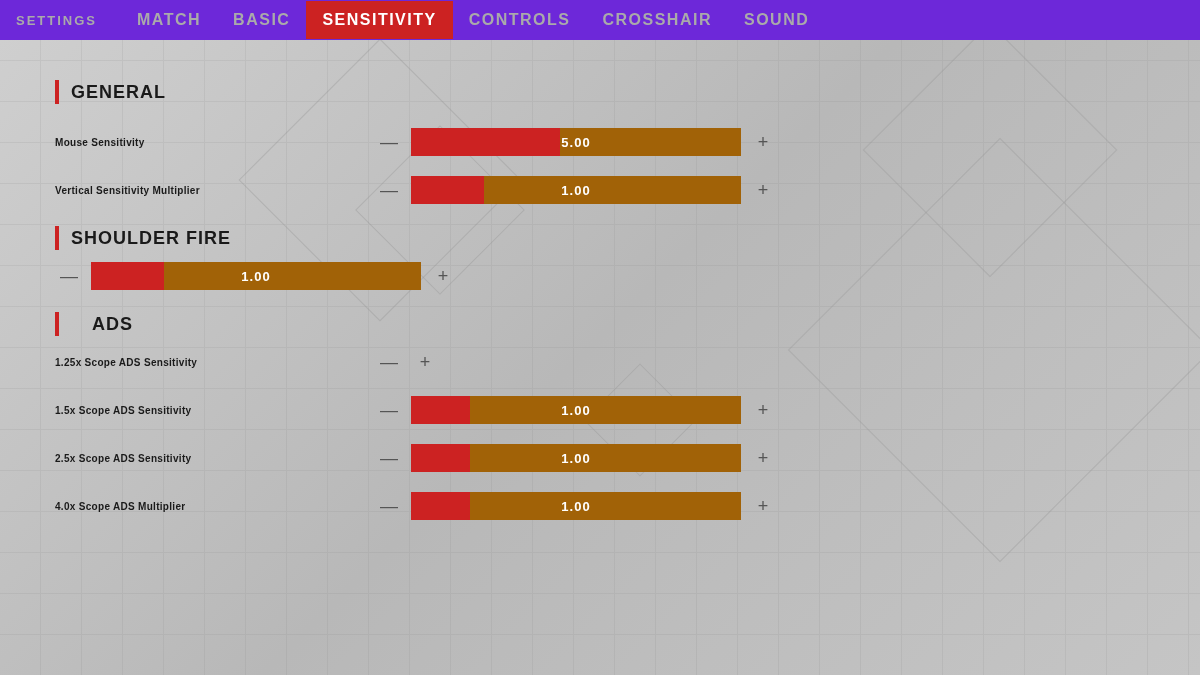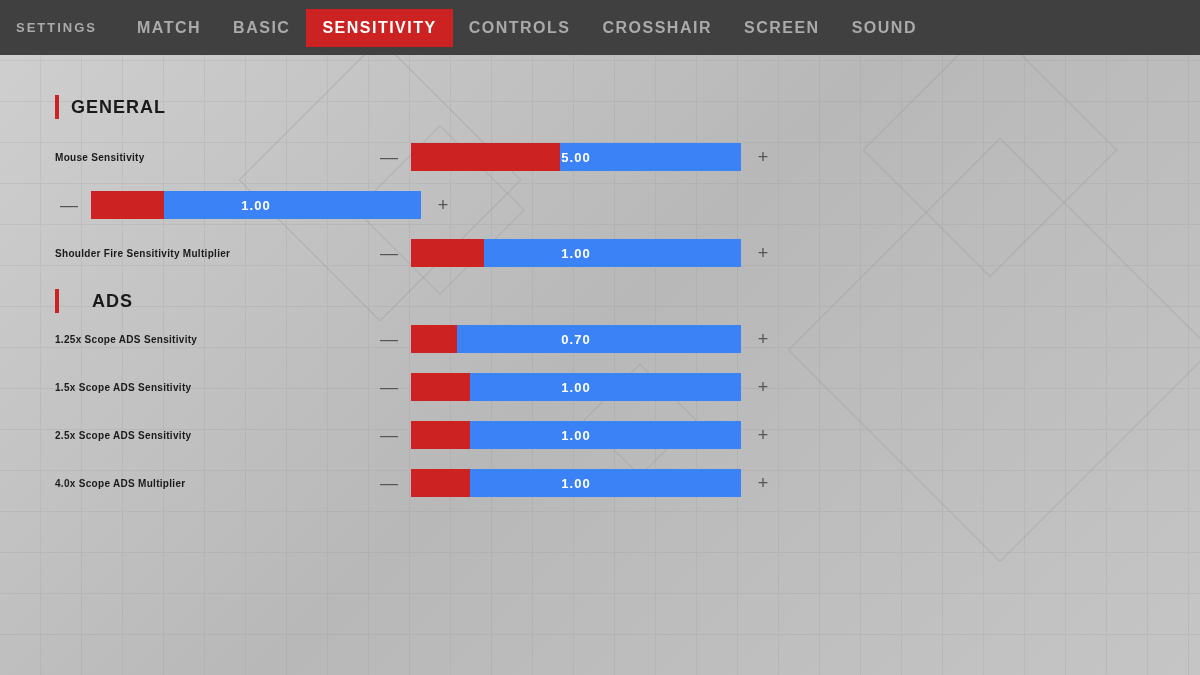--- a/index.html
+++ b/index.html
@@ -34,22 +34,22 @@
     .bg-shape {
       position: absolute;
       border: 1px solid rgba(150,150,150,0.4);
       transform: rotate(45deg);
     }
 
     
     .navbar {
       position: relative;
       z-index: 10;
-      background: #404040;
-      height: 55px;
+      background: #6d28d9;
+      height: 40px;
       display: flex;
       align-items: center;
       padding: 0 16px;
       gap: 0;
       text-align: center;
     }
 
     .nav-title {
       color: #aaaaaa;
       font-size: 13px;
@@ -145,21 +145,21 @@
       display: flex;
       align-items: center;
       justify-content: center;
       font-weight: 300;
       line-height: 1;
     }
 
     .slider-container {
       width: 330px;
       height: 28px;
-      background: #3b82f6;
+      background: #a16207;
       position: relative;
       display: flex;
       align-items: center;
       overflow: hidden;
     }
 
     .slider-fill {
       position: absolute;
       left: 0;
       top: 0;
@@ -200,21 +200,20 @@
   <div class="bg-shape" style="width:80px;height:80px;top:380px;left:600px;"></div>
 </div>
 
 <nav class="navbar">
   <span class="nav-title">SETTINGS</span>
   <div class="nav-tab">MATCH</div>
   <div class="nav-tab">BASIC</div>
   <div class="nav-tab active">SENSITIVITY</div>
   <div class="nav-tab">CONTROLS</div>
   <div class="nav-tab">CROSSHAIR</div>
-  <div class="nav-tab">SCREEN</div>
   <div class="nav-tab">SOUND</div>
 </nav>
 
 <div class="content">
 
   <div class="section-header">
     <div class="section-accent"></div>
     <span class="section-title">General</span>
   </div>
 
@@ -224,56 +223,56 @@
       <button class="btn-minus">—</button>
       <div class="slider-container">
         <div class="slider-fill" style="width:45%"></div>
         <span class="slider-value">5.00</span>
       </div>
       <button class="btn-plus">+</button>
     </div>
   </div>
 
   <div class="setting-row">
+    <span class="setting-label">Vertical Sensitivity Multiplier</span>
     <div class="setting-controls">
       <button class="btn-minus">—</button>
       <div class="slider-container">
         <div class="slider-fill" style="width:22%"></div>
         <span class="slider-value">1.00</span>
       </div>
       <button class="btn-plus">+</button>
     </div>
   </div>
 
-
-  <div class="setting-row">
-    <span class="setting-label">Shoulder Fire Sensitivity Multiplier</span>
+  <div class="section-header section-gap" style="margin-top:18px;">
+    <div class="section-accent"></div>
+    <span class="section-title">Shoulder Fire</span>
+  </div>
+
+  <div class="setting-row">
     <div class="setting-controls">
       <button class="btn-minus">—</button>
       <div class="slider-container">
         <div class="slider-fill" style="width:22%"></div>
         <span class="slider-value">1.00</span>
       </div>
       <button class="btn-plus">+</button>
     </div>
   </div>
 
   <div class="section-header section-gap" style="margin-top:18px;gap:21px;">
     <div class="section-accent"></div>
     <span class="section-title">ADS</span>
   </div>
 
   <div class="setting-row">
     <span class="setting-label">1.25x Scope ADS Sensitivity</span>
     <div class="setting-controls">
       <button class="btn-minus">—</button>
-      <div class="slider-container">
-        <div class="slider-fill" style="width:14%"></div>
-        <span class="slider-value">0.70</span>
-      </div>
       <button class="btn-plus">+</button>
     </div>
   </div>
 
   <div class="setting-row">
     <span class="setting-label">1.5x Scope ADS Sensitivity</span>
     <div class="setting-controls">
       <button class="btn-minus">—</button>
       <div class="slider-container">
         <div class="slider-fill" style="width:18%"></div>

